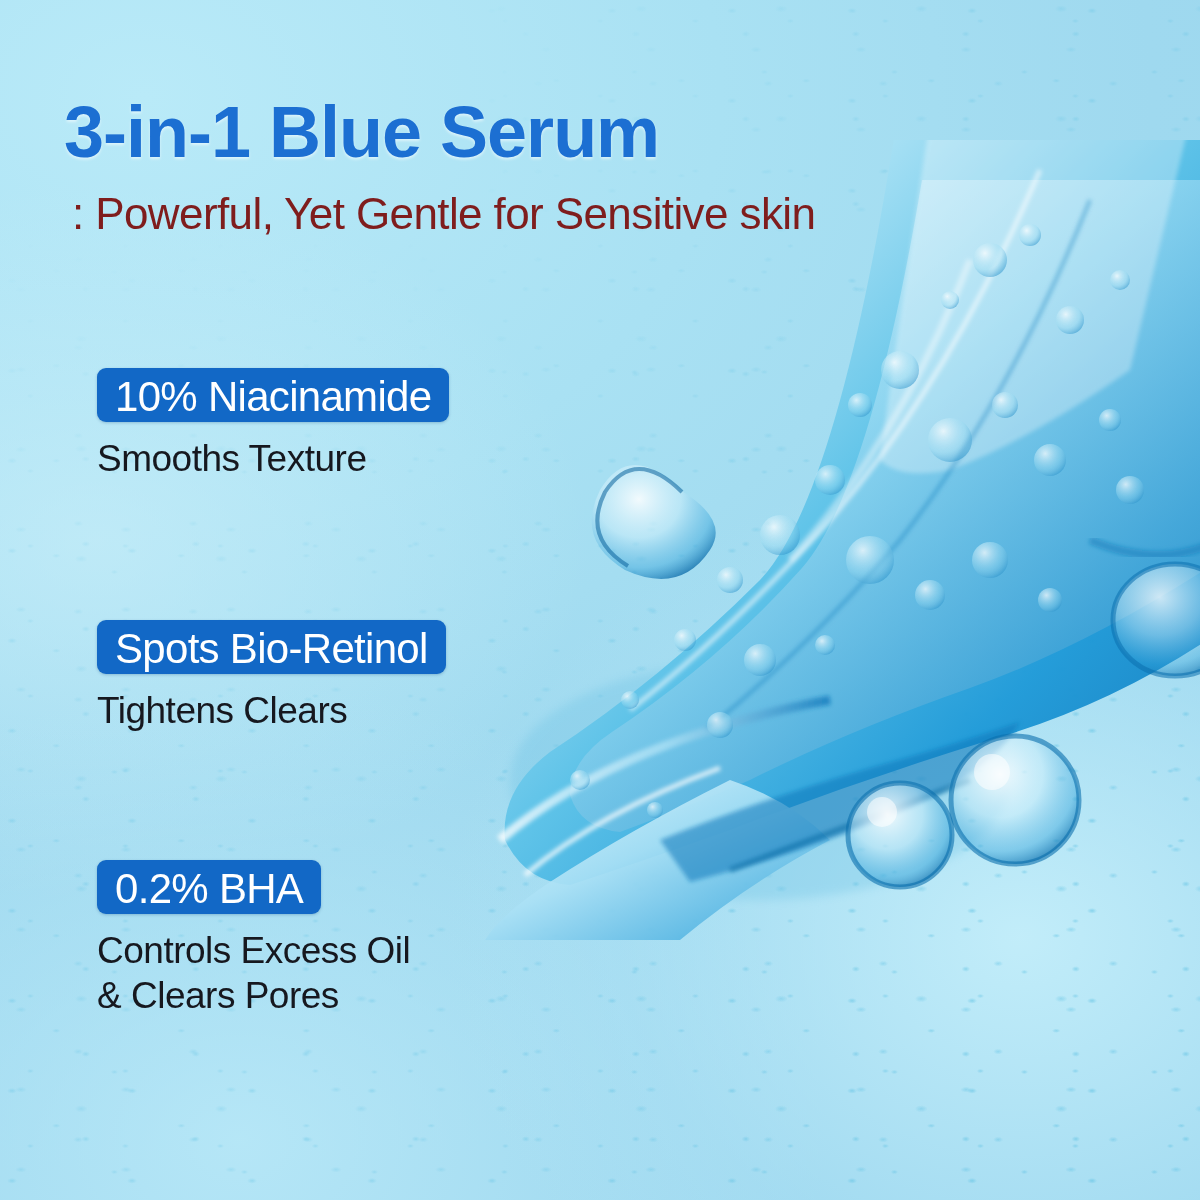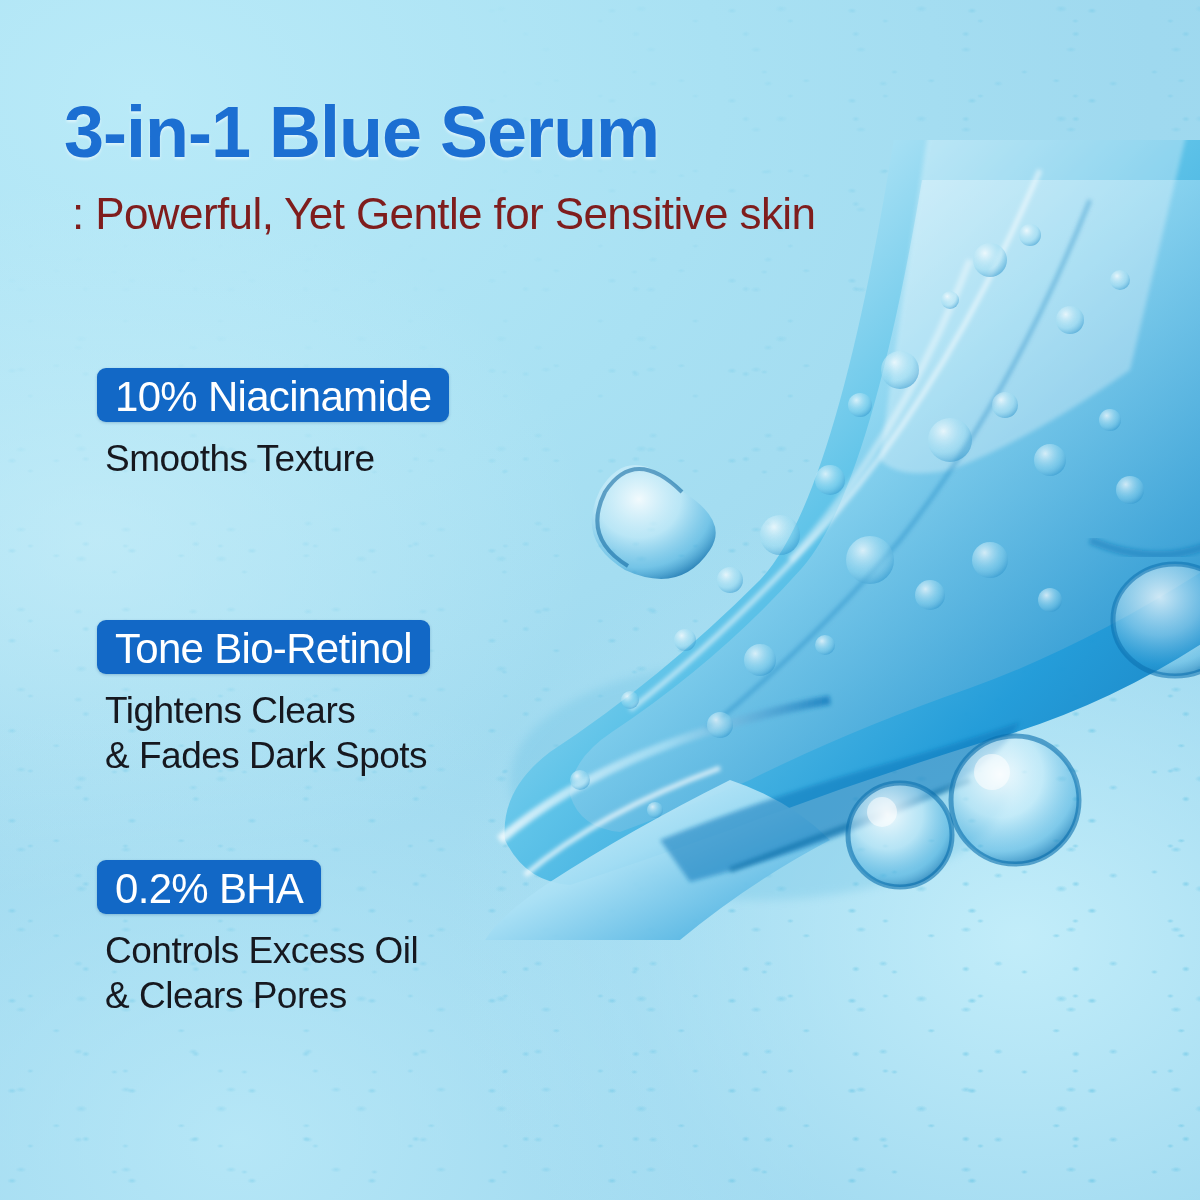--- a/index.html
+++ b/index.html
@@ -82,21 +82,21 @@
     box-shadow:0 1px 3px rgba(0,60,120,.25);
     white-space:nowrap;
   }
   .desc{
     margin-top:14px;
     color:#16181f;
     font-size:37px;font-weight:normal;letter-spacing:-.5px;
     line-height:1.24;
     white-space:nowrap;
   }
-  .desc div{display:block;margin-left:8px;}
+  .desc div{display:block;}
 </style>
 </head>
 <body>
 
 <div class="stage">
 
   <div class="bg-base"></div>
   <div class="bg-wash"></div>
   <div class="droplets"></div>
   <div class="droplets right"></div>
@@ -222,24 +222,23 @@
   <div class="subhead">: Powerful, Yet Gentle for Sensitive skin</div>
 
   <div class="feature f1">
     <div class="badge">10% Niacinamide</div>
     <div class="desc">
       <div>Smooths Texture</div>
     </div>
   </div>
 
   <div class="feature f2">
-    <div class="badge">Tone Bio-Retinol</div>
+    <div class="badge">Spots Bio-Retinol</div>
     <div class="desc">
       <div>Tightens Clears</div>
-      <div>&amp; Fades Dark Spots</div>
     </div>
   </div>
 
   <div class="feature f3">
     <div class="badge">0.2% BHA</div>
     <div class="desc">
       <div>Controls Excess Oil</div>
       <div>&amp; Clears Pores</div>
     </div>
   </div>

